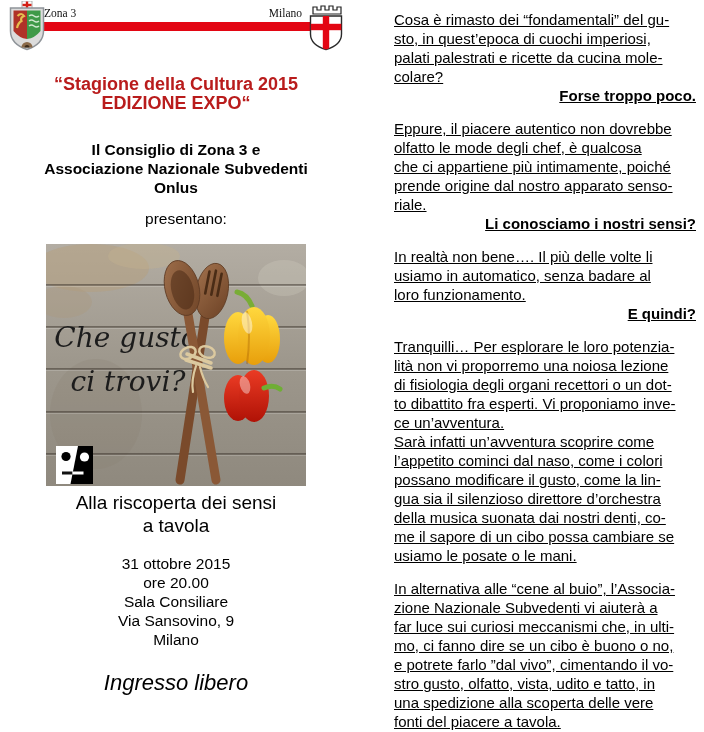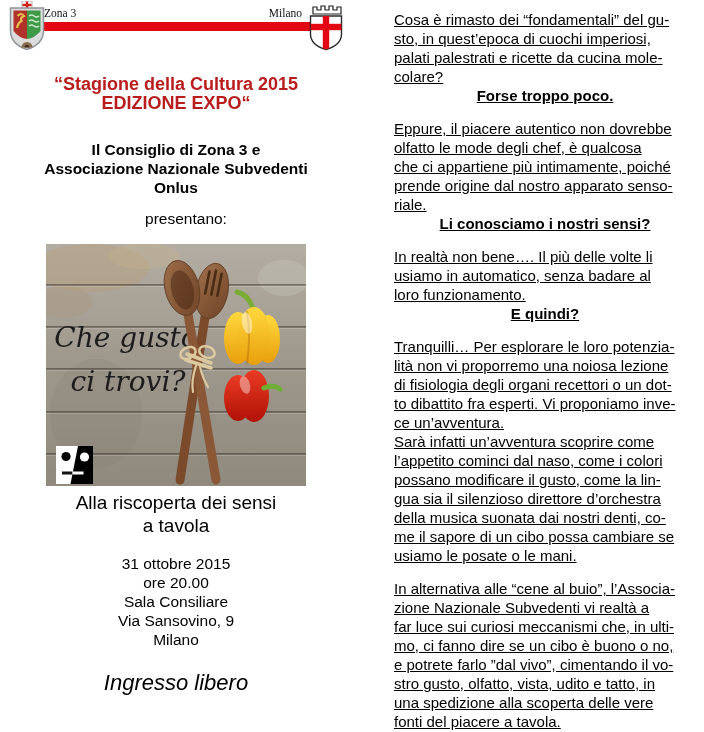--- a/index.html
+++ b/index.html
@@ -20,21 +20,21 @@
          line-height:19px;color:#b91c1c;}
   .organizer{margin-top:27px;text-align:center;font-weight:bold;font-size:15.5px;line-height:19px;}
   .presenter{margin-top:13px;text-align:center;font-size:15.5px;padding-left:20px;}
   .poster{width:260px;height:242px;margin:16px auto 0;}
   .tagline{margin-top:5px;text-align:center;font-size:19px;line-height:23px;}
   .event-details{margin-top:17px;text-align:center;font-weight:normal;font-size:15.5px;line-height:19px;}
   .admission{margin-top:21px;text-align:center;font-style:italic;font-size:22px;}
   
   .right-col{position:absolute;left:394px;top:10px;width:302px;font-size:15px;line-height:19px;}
   .section{margin:0 0 14px 0;text-decoration:underline;}
-  .emph{font-weight:bold;text-align:center;}
+  .emph{font-weight:bold;text-align:right;}
   .line{white-space:nowrap;}
 </style>
 </head>
 <body>
 
 <div class="page">
 
   <div class="left-col">
 
     <div class="header">
@@ -232,21 +232,21 @@
         <div class="line">Sarà infatti un’avventura scoprire come</div>
         <div class="line">l’appetito cominci dal naso, come i colori</div>
         <div class="line">possano modificare il gusto, come la lin-</div>
         <div class="line">gua sia il silenzioso direttore d’orchestra</div>
         <div class="line">della musica suonata dai nostri denti, co-</div>
         <div class="line">me il sapore di un cibo possa cambiare se</div>
         <div class="line">usiamo le posate o le mani.</div>
       </div>
       <div class="section">
         <div class="line">In alternativa alle “cene al buio”, l’Associa-</div>
-        <div class="line">zione Nazionale Subvedenti vi realtà a</div>
+        <div class="line">zione Nazionale Subvedenti vi aiuterà a</div>
         <div class="line">far luce sui curiosi meccanismi che, in ulti-</div>
         <div class="line">mo, ci fanno dire se un cibo è buono o no,</div>
         <div class="line">e potrete farlo ”dal vivo”, cimentando il vo-</div>
         <div class="line">stro gusto, olfatto, vista, udito e tatto, in</div>
         <div class="line">una spedizione alla scoperta delle vere</div>
         <div class="line">fonti del piacere a tavola.</div>
       </div>
     </div>
 </div>
 

